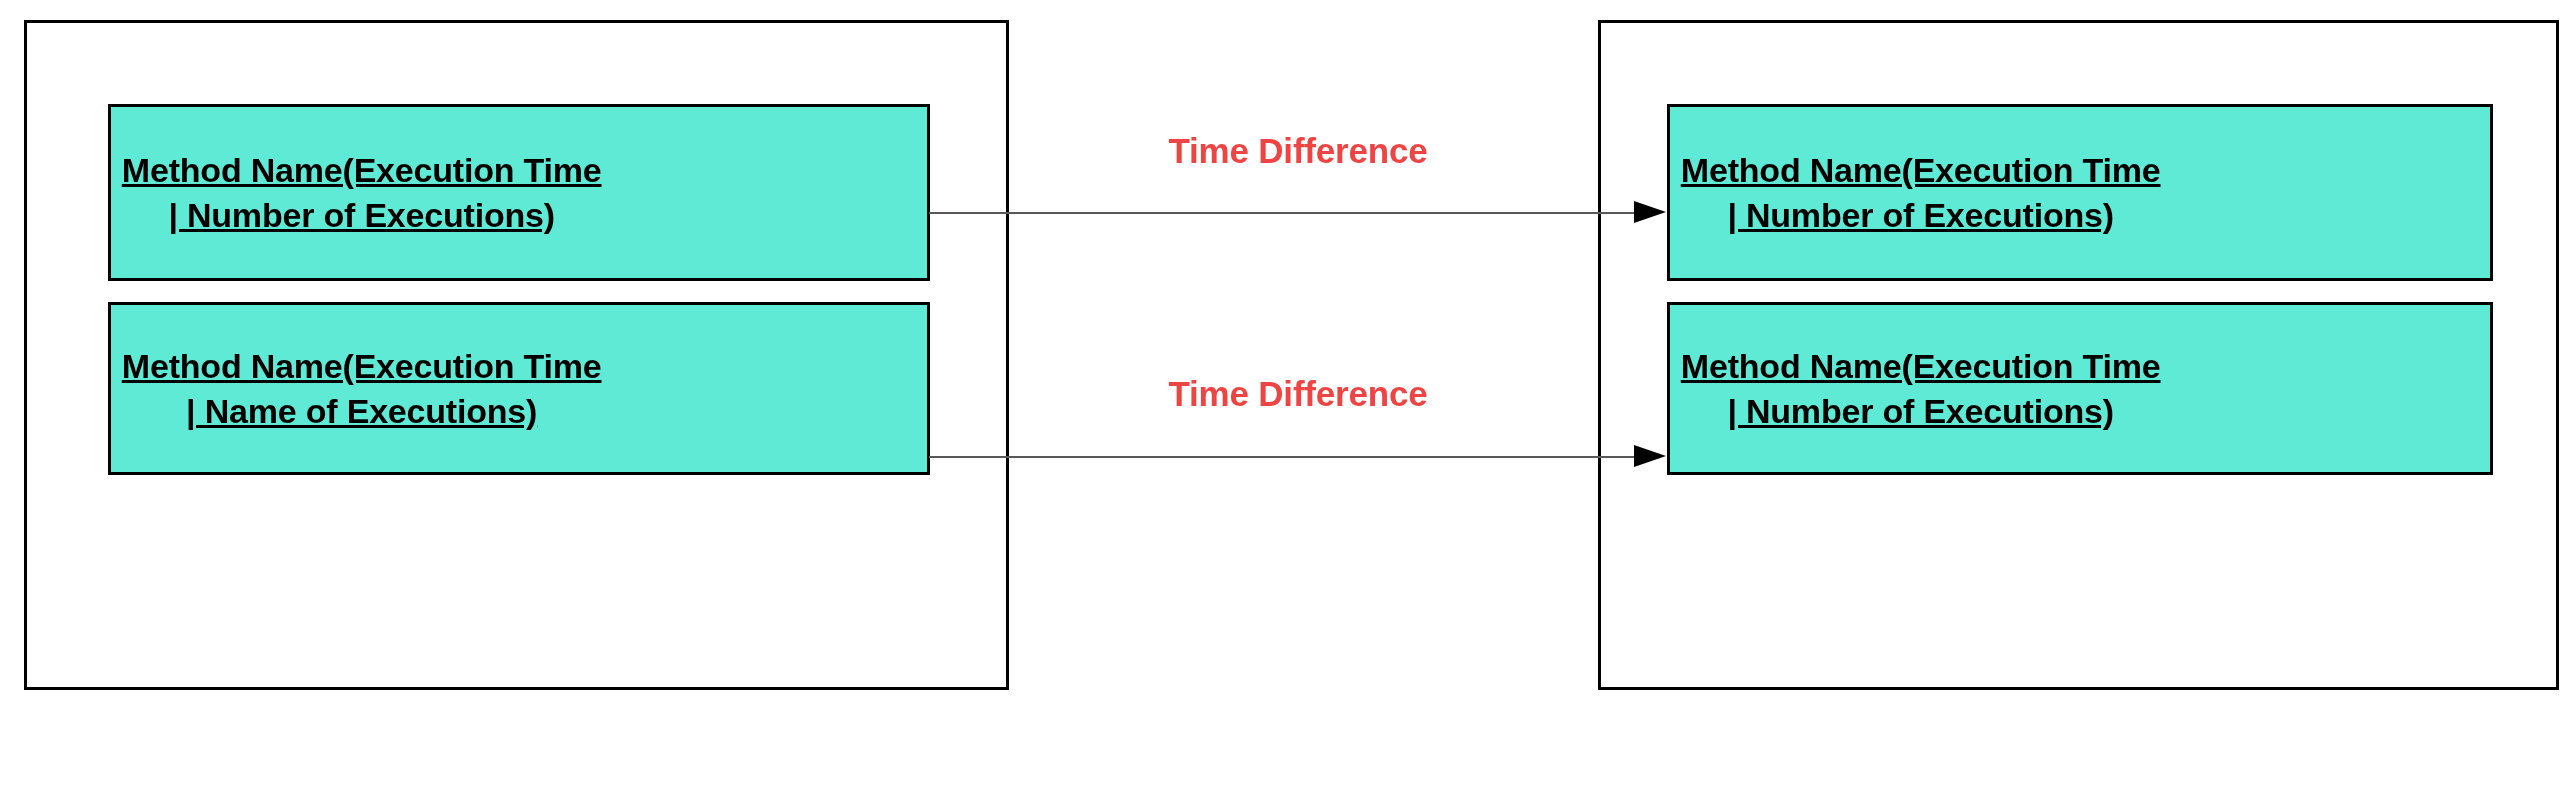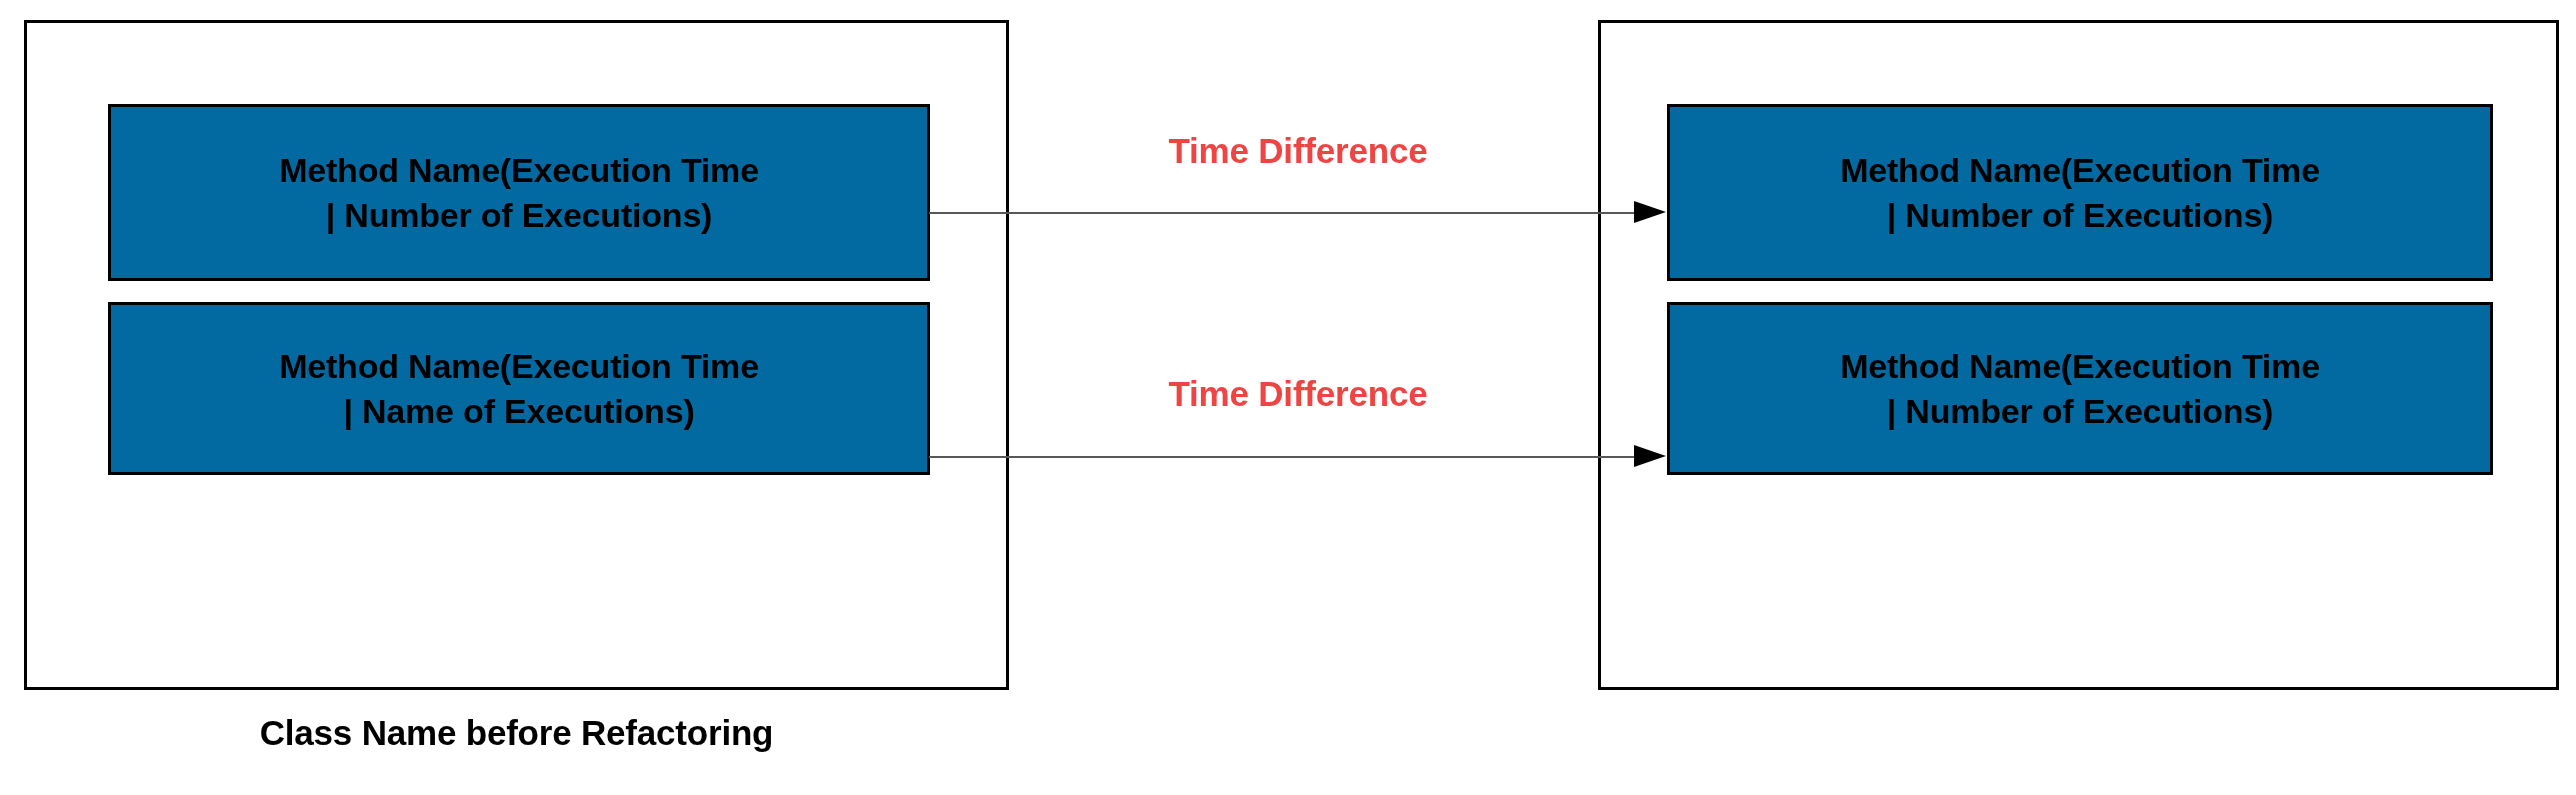--- a/index.html
+++ b/index.html
@@ -39,26 +39,26 @@
     top: 20px;
     width: 961px;
     height: 670px;
   }
 
   
   .method-box {
     position: absolute;
     box-sizing: border-box;
     border: 3.1px solid #000000;
-    background: #0369a1;
+    background: #5eead4;
     display: flex;
     align-items: center;
-    justify-content: center;
     text-align: center;
     padding: 3.1px 10.8px;
+    text-decoration: underline;
   }
   .method-box-text {
     font-size: 34px;
     font-weight: bold;
     line-height: 1.30;
     color: #000000;
     letter-spacing: -0.2px;
     white-space: pre-line;
   }
 
@@ -198,17 +198,16 @@
 
   <div id="arrow-group-2" class="arrow-group">
     <div class="arrow-line"></div>
     <div class="arrow-head"></div>
   </div>
 
   <div id="arrow-label-1" class="arrow-label">Time Difference</div>
 
   <div id="arrow-label-2" class="arrow-label">Time Difference</div>
 
-  <div id="caption-before" class="class-caption">Class Name before Refactoring</div>
 
 
 </div>
 
 
 </body></html>

